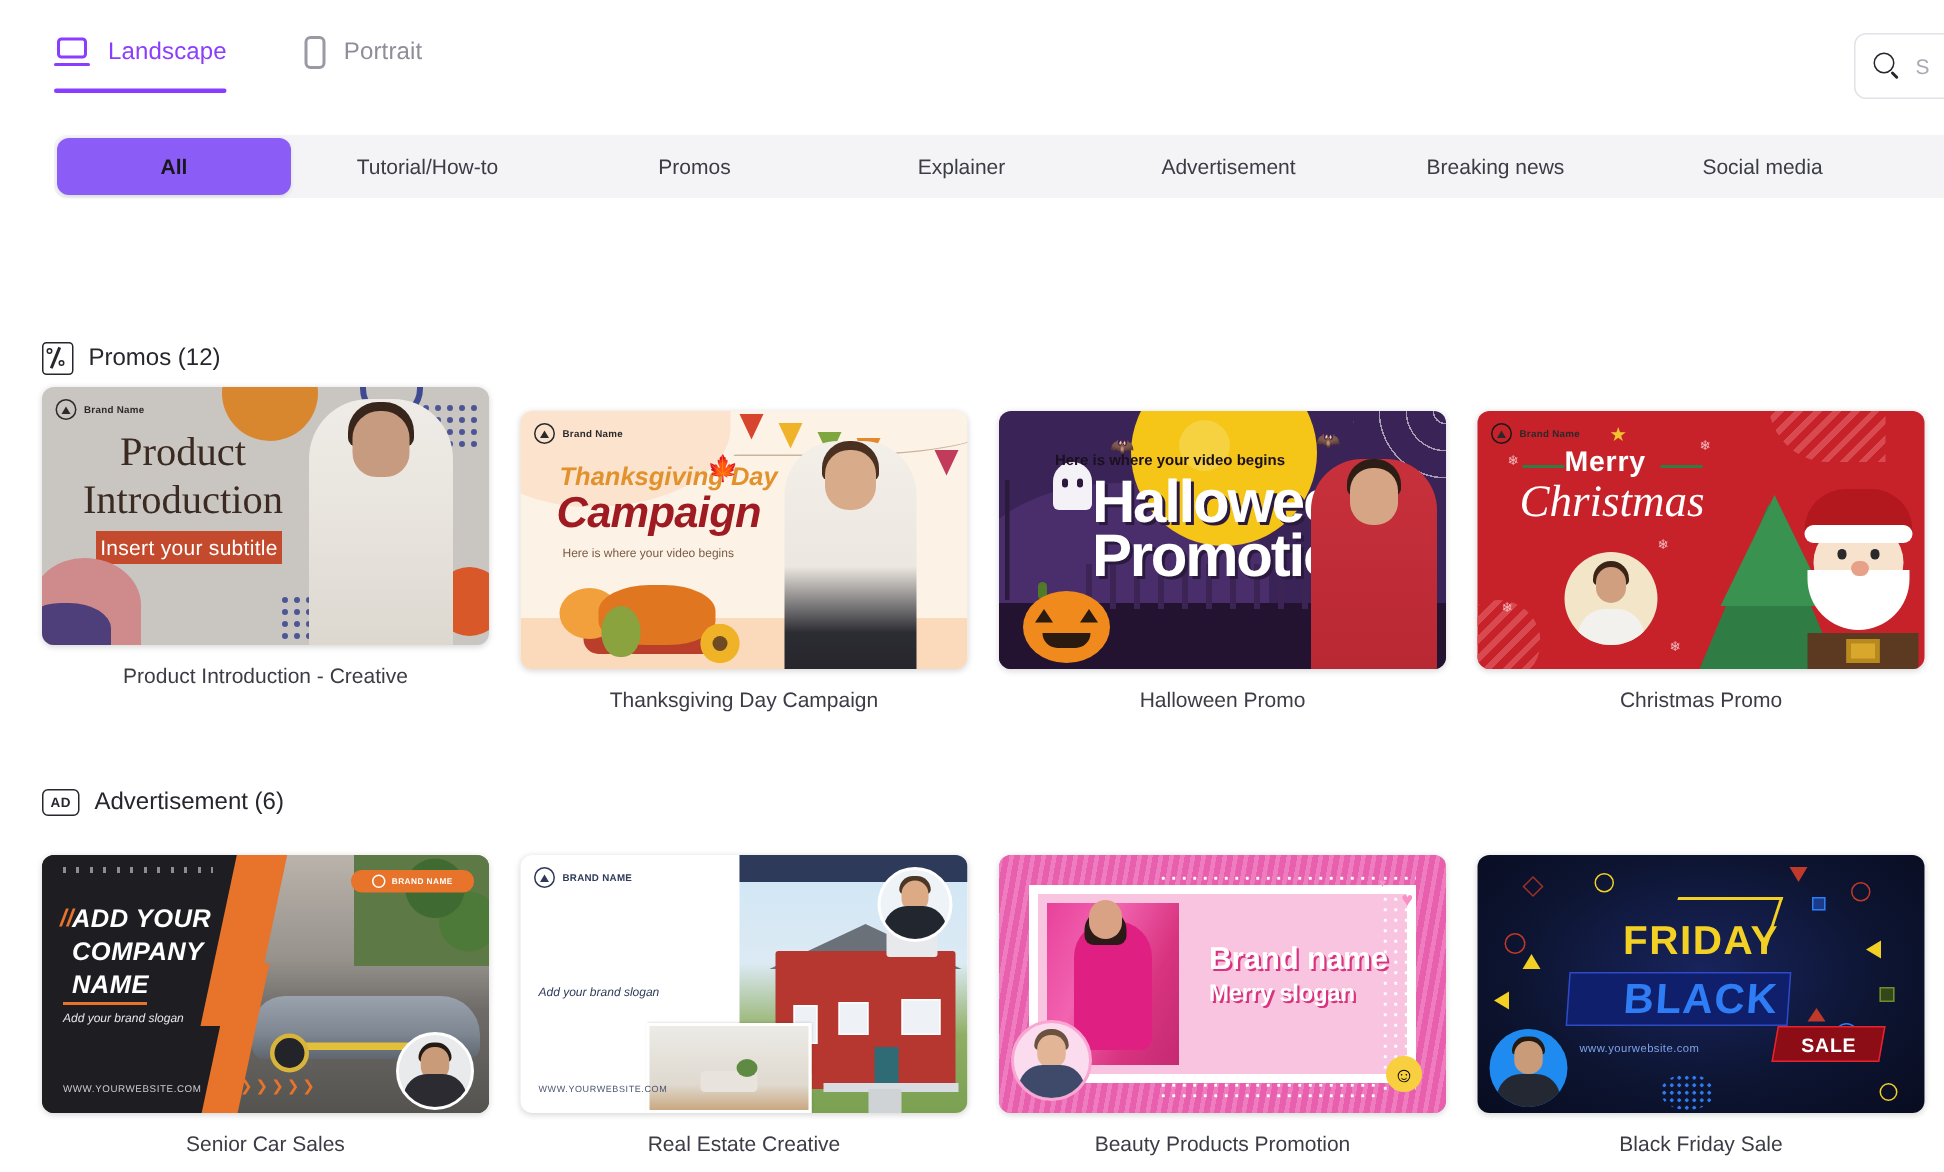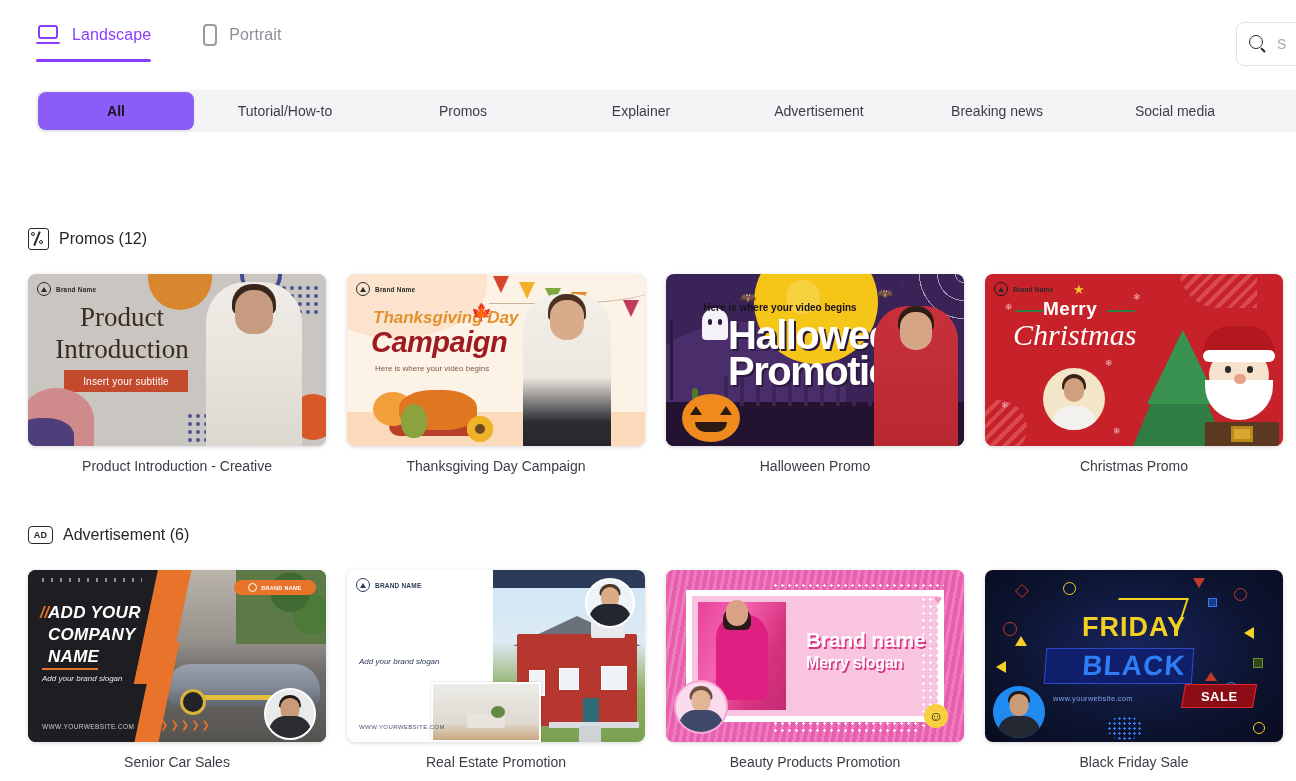--- a/index.html
+++ b/index.html
@@ -138,21 +138,21 @@
     position: absolute; left: 212px; top: -20px; width: 42px; height: 42px;
     border-radius: 50%; border: 4px solid #3f4a91;
   }
   .c1 .t1 {
     position: absolute; left: 0; right: 0; top: 28px; text-align: center;
     font-family: "Liberation Serif", serif; font-size: 27px; color: #3a2a22;
     line-height: 1.18; padding-right: 110px;
   }
   .c1 .sub {
     position: absolute; left: 36px; top: 96px; width: 124px; height: 22px;
-    background: #c34a2c; color: #fff; font-size: 10px;
+    background: #c34a2c; color: #fff; font-size: 14px;
     display: flex; align-items: center; justify-content: center; letter-spacing: .2px;
   }
   .c1 .blob-pink {
     position: absolute; left: -6px; bottom: -2px; width: 72px; height: 60px;
     background: #cf8a8c; border-radius: 50% 55% 0 0;
   }
   .c1 .blob-purple {
     position: absolute; left: -10px; bottom: -6px; width: 56px; height: 34px;
     background: #4e3e7a; border-radius: 40% 50% 0 0;
   }
@@ -804,21 +804,21 @@
   <div class="section-head" style="top:228px">
     <span class="ico-coupon">
       <span class="body"></span>
         <span class="slash"></span>
         <span class="d1"></span>
         <span class="d2"></span>
     </span>
     <span class="stitle">Promos (12)</span>
   </div>
 
-  <div class="card" style="left:28px; top:274px">
+  <div class="card" style="left:28px; top:258px">
     <div class="thumb c1">
       <div class="circ-orange"></div>
       <div class="circ-ring"></div>
       <div class="dotgrid dg-tr">
           <i></i>
           <i></i>
           <i></i>
           <i></i>
           <i></i>
           <i></i>
@@ -1060,21 +1060,21 @@
           <span class="ahead"></span>
           <span class="abody"></span>
       </div>
       <div class="brandbadge">
         <span class="bcirc">
             <span class="btri"></span>
           </span>
         <span class="btxt">BRAND NAME</span>
       </div>
     </div>
-    <div class="caption">Real Estate Promotion</div>
+    <div class="caption">Real Estate Creative</div>
   </div>
 
   <div class="card" style="left:666px; top:570px">
     <div class="thumb c7">
       <div class="fur"></div>
       <div class="panel"></div>
       <div class="panel2"></div>
       <div class="photo">
         <span class="model"></span>
           <span class="mhair"></span>

